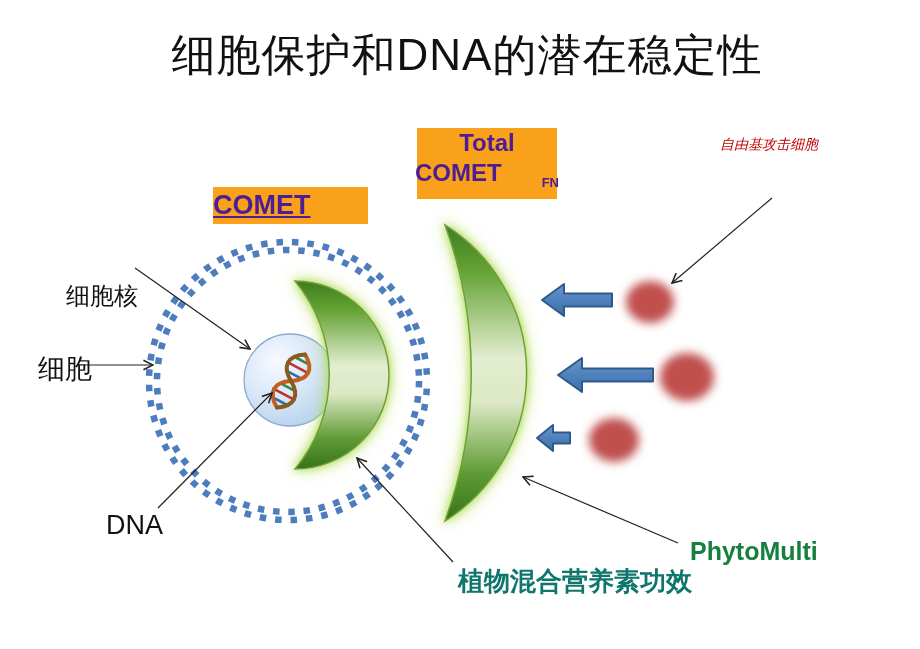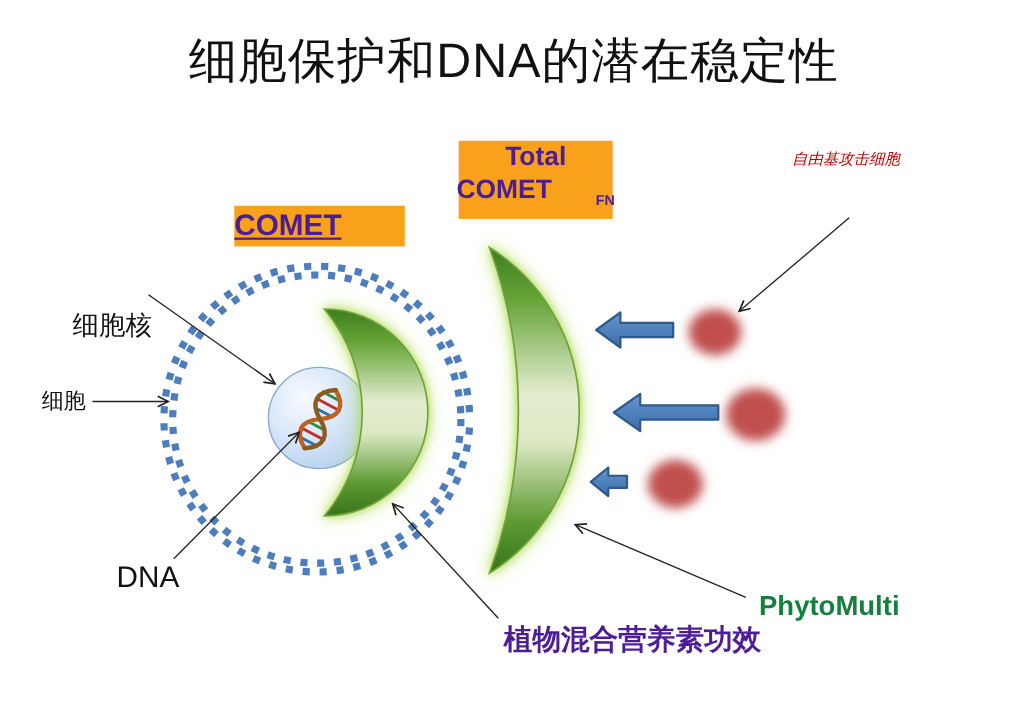--- a/index.html
+++ b/index.html
@@ -33,33 +33,33 @@
     text-decoration:underline;
   }
   .badge-orac{
     left:417px;top:128px;width:140px;height:71px;
     font-size:24px;line-height:1.25;
     flex-direction:column;
   }
   .badge-orac sub{font-size:13px;padding-left:40px;}
   .lbl{color:#111111;}
   .lbl-nucleus{left:66px;top:234px;font-size:24px;margin-top:46px;}
-  .lbl-cell{left:38px;top:351px;font-size:20px;font-family:Liberation Serif, serif;}
+  .lbl-cell{left:38px;top:351px;font-size:27px;font-family:Liberation Serif, serif;}
   .lbl-dna{left:106px;top:510px;font-size:27px;text-align:center;}
   .lbl-radical{
     left:720px;top:136px;width:170px;
     font-size:14px;font-style:italic;color:#C00000;
   }
   .lbl-phytomulti{
     left:690px;top:537px;
     font-size:25px;font-weight:bold;color:#15803d;
   }
   .lbl-phytoeffect{
     left:458px;top:564px;
-    font-size:26px;font-weight:bold;color:#4c1d95;
+    font-size:26px;font-weight:bold;color:#0f766e;
   }
   svg{display:block;}
 </style>
 </head>
 <body>
 
 <div id="canvas">
 
   <svg class="abs" style="left:0;top:0" width="920" height="649" viewBox="0 0 920 649">
     <defs>

